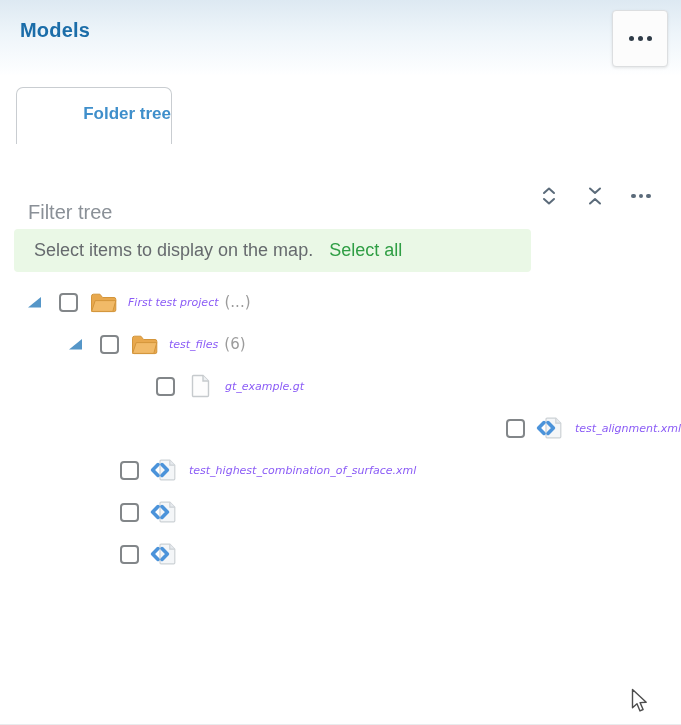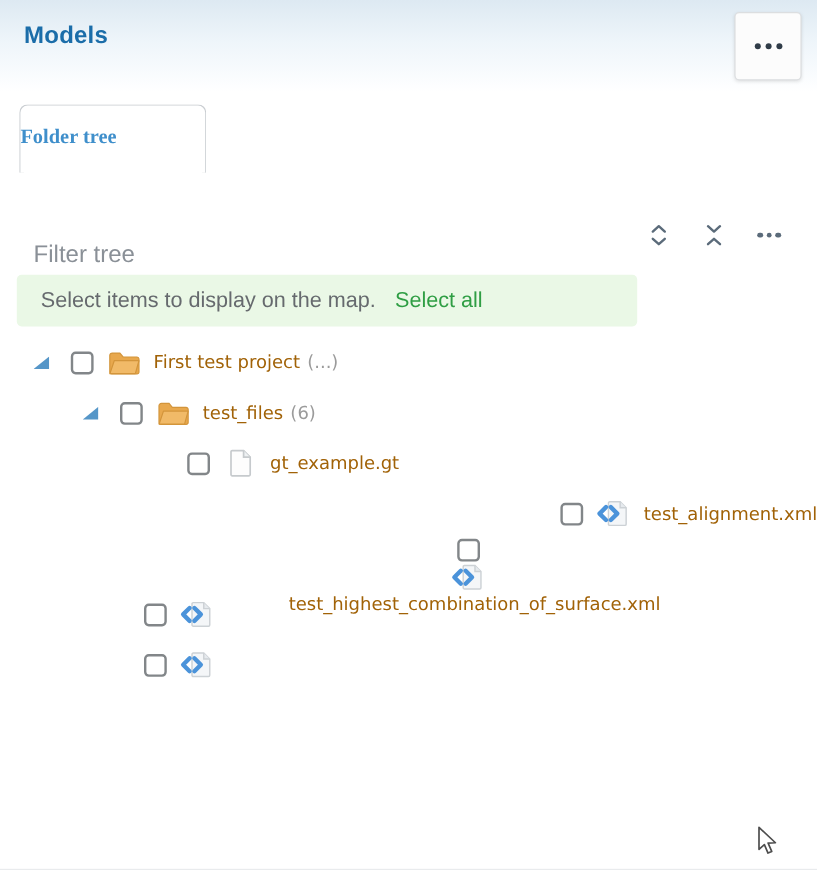--- a/index.html
+++ b/index.html
@@ -24,21 +24,21 @@
     box-shadow:0 1px 3px rgba(0,0,0,0.10);
     display:flex; align-items:center; justify-content:center; cursor:pointer;
   }
   .dots { display:flex; gap:4px; }
   .dots i { width:5px; height:5px; border-radius:50%; background:#303c48; display:block; }
   
   .tab {
     position:absolute; left:16px; top:87px; width:156px; height:57px;
     background:#fff; border:1px solid #c9cdd1; border-bottom:none;
     border-radius:7px 7px 0 0;
-    display:flex; align-items:center; justify-content:flex-start;font-family:Liberation Serif, serif;
+    display:flex; align-items:center; justify-content:flex-end;
   }
   .tab-label { font-size:17px; font-weight:bold; color:#3f8fcb; margin-top:-4px; }
   
   .toolbar { position:absolute; left:0; top:178px; width:681px; height:40px; }
   .filter-input {
     position:absolute; left:28px; top:20px; width:320px; height:28px;
     border:none; outline:none; background:transparent;
     font-family:"Liberation Sans", sans-serif; font-size:20px; color:#701a75;
   }
   .filter-input::placeholder { color:#8a9097; opacity:1; }
@@ -63,21 +63,21 @@
   .cb {
     width:19px; height:19px; flex:0 0 auto; margin-right:11px;
     border:2px solid #828689; border-radius:4px; background:#fff; cursor:pointer;
   }
   .icon-slot { width:28px; height:26px; flex:0 0 auto; margin-right:11px; position:relative;
     display:flex; align-items:center; justify-content:center; }
   .icon-slot svg { display:block; }
   .xml-wrap { position:relative; width:28px; height:24px; }
   .xml-page { position:absolute; right:1px; top:1px; }
   .xml-code { position:absolute; left:0; top:4px; }
-  .tree-label { font-size:15px; color:#a16207; cursor:pointer; white-space:nowrap; }
+  .tree-label { font-size:11px; color:#8b5cf6; cursor:pointer; white-space:nowrap;font-style:italic; }
   .tree-suffix { font-size:15px; color:#9b9b9b; margin-left:6px; white-space:nowrap; }
   
   .cursor { position:absolute; left:631px; top:688px; pointer-events:none; }
 </style>
 </head>
 <body>
 
 <div class="header">
   <div class="models-title">Models</div>
   <div class="menu-button">
@@ -184,21 +184,21 @@
         </svg>
         <svg class="xml-code" width="20" height="16" viewBox="0 0 20 16">
           <polyline points="8,2.6 2.6,8 8,13.4" fill="none" stroke="#4b93da" stroke-width="3.6" stroke-linecap="round" stroke-linejoin="round"></polyline>
           <polyline points="12,2.6 17.4,8 12,13.4" fill="none" stroke="#4b93da" stroke-width="3.6" stroke-linecap="round" stroke-linejoin="round"></polyline>
         </svg>
       </span>
     </span>
     <span class="tree-label">test_alignment.xml</span>
 
   </div>
-    <div class="tree-row" style="padding-left: 110px; flex-direction: column;">
+    <div class="tree-row" style="padding-left: 110px;">
 
     <span class="leaf-spacer" style="display: inline-block;"></span>
     <span class="cb"></span>
     <span class="icon-slot">
 
       <span class="xml-wrap">
         <svg class="xml-page" width="18" height="22" viewBox="0 0 18 22">
           <path d="M2,1.2 h8.8 l5,5 v13.6 a1,1 0 0 1 -1,1 h-12.8 a1,1 0 0 1 -1,-1 v-17.6 a1,1 0 0 1 1,-1 z" fill="#f4f6f8" stroke="#ccd1d5" stroke-width="1.2"></path>
           <path d="M10.8,1.2 v5 h5" fill="#e6eaee" stroke="#ccd1d5" stroke-width="1.2"></path>
         </svg>

